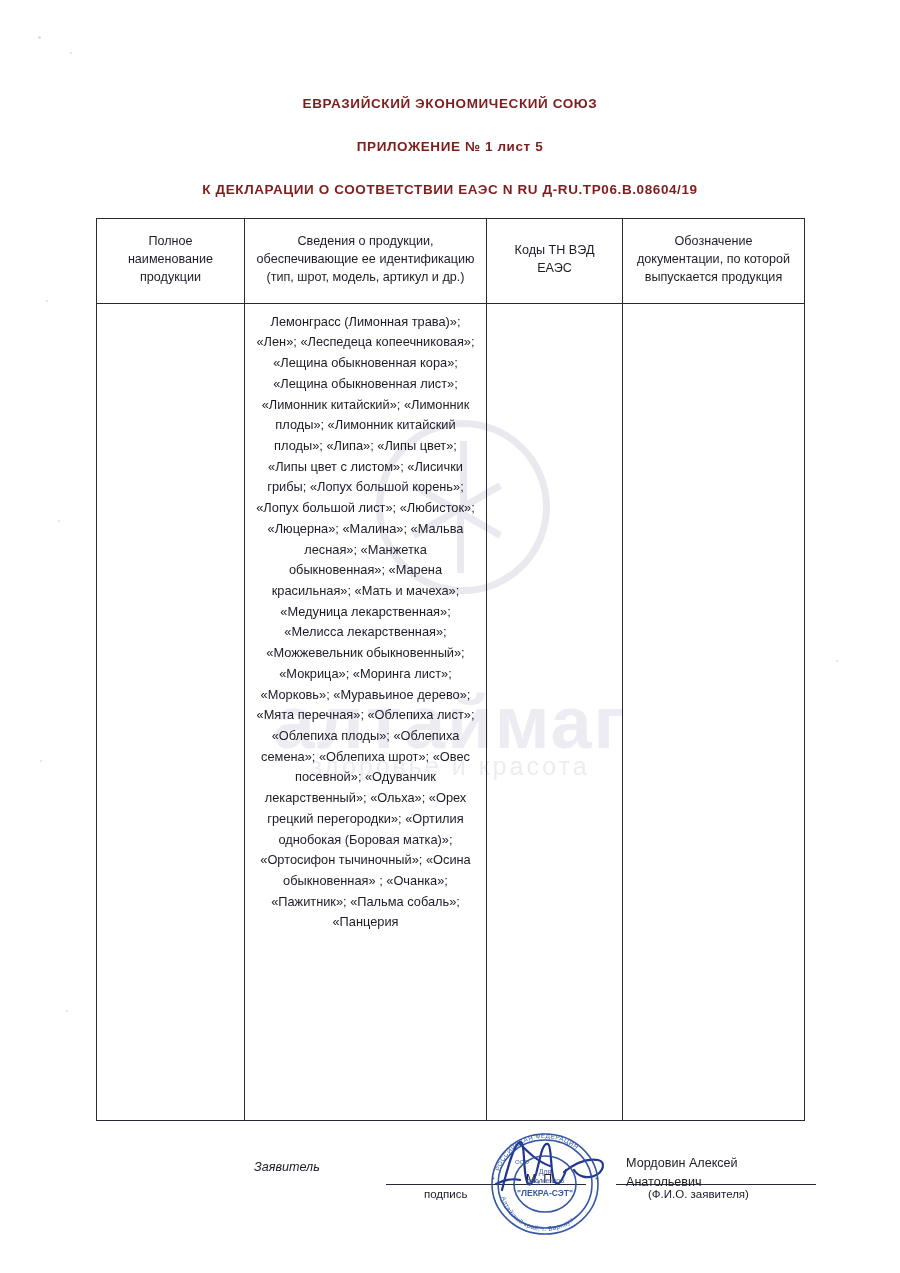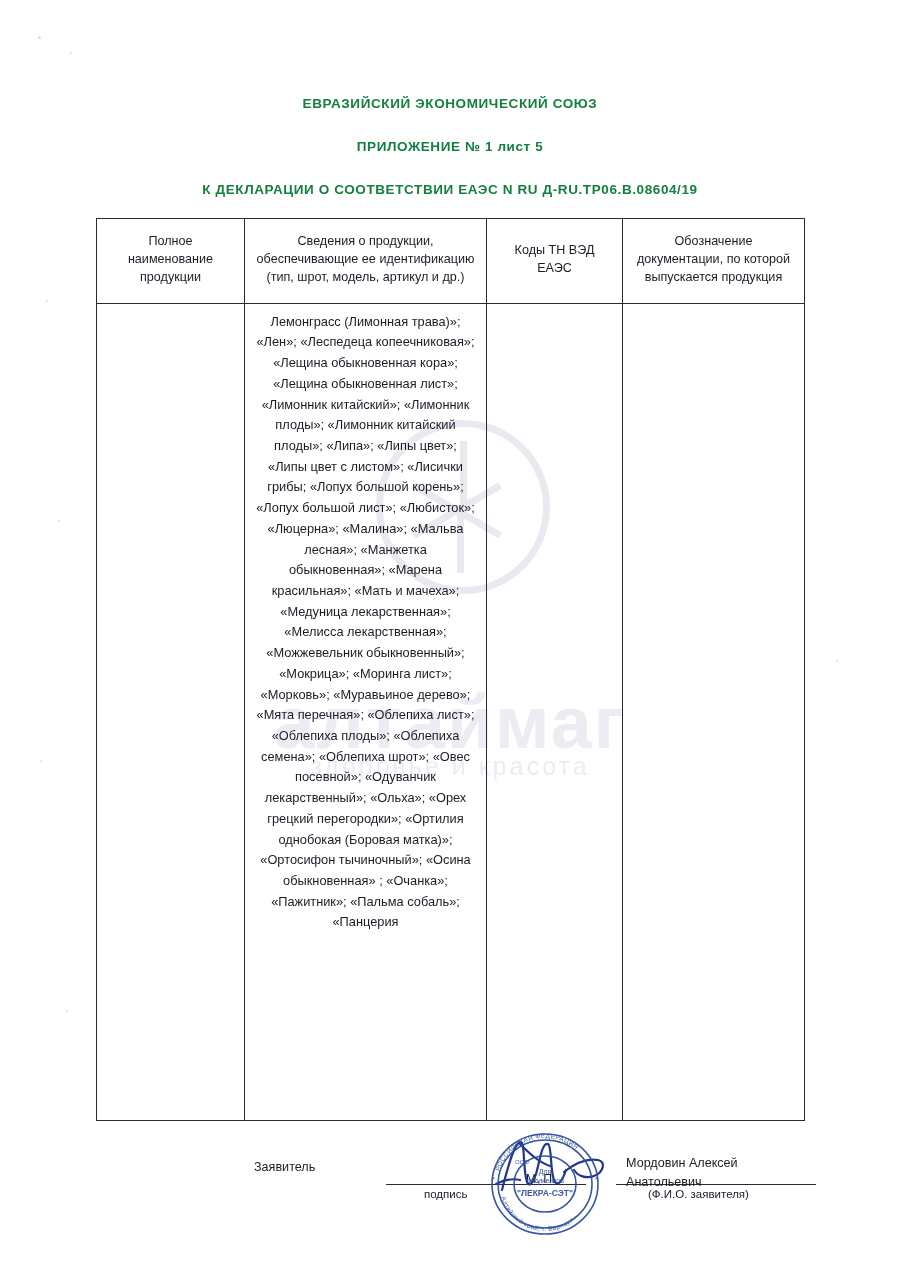--- a/index.html
+++ b/index.html
@@ -102,21 +102,21 @@
     left: 0;
     top: 96px;
     width: 900px;
     text-align: center;
   }
   .titles .t-line {
     font-size: 13.5px;
     font-weight: bold;
     letter-spacing: 0.6px;
     margin-bottom: 28px;
-    color: #15803d;
+    color: #7f1d1d;
   }
   .titles .t-line:last-child { margin-bottom: 13px; }
 
   table.decl {
     position: absolute;
     left: 96px;
     top: 218px;
     width: 708px;
     border-collapse: collapse;
     table-layout: fixed;
@@ -154,20 +154,21 @@
     left: 96px;
     top: 1140px;
     width: 708px;
     height: 90px;
     font-size: 12.6px;
   }
   .sign-applicant {
     position: absolute;
     left: 158px;
     top: 20px;
+    font-style: italic;
   }
   .sign-line-left {
     position: absolute;
     left: 290px;
     top: 44px;
     width: 200px;
     border-bottom: 1px solid #2a2a36;
   }
   .sign-label-podpis {
     position: absolute;

